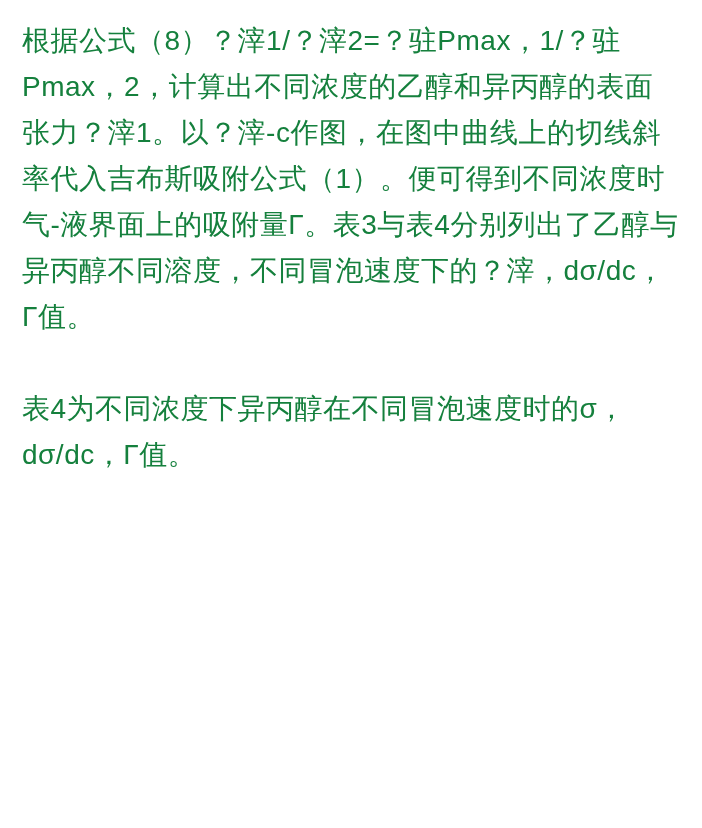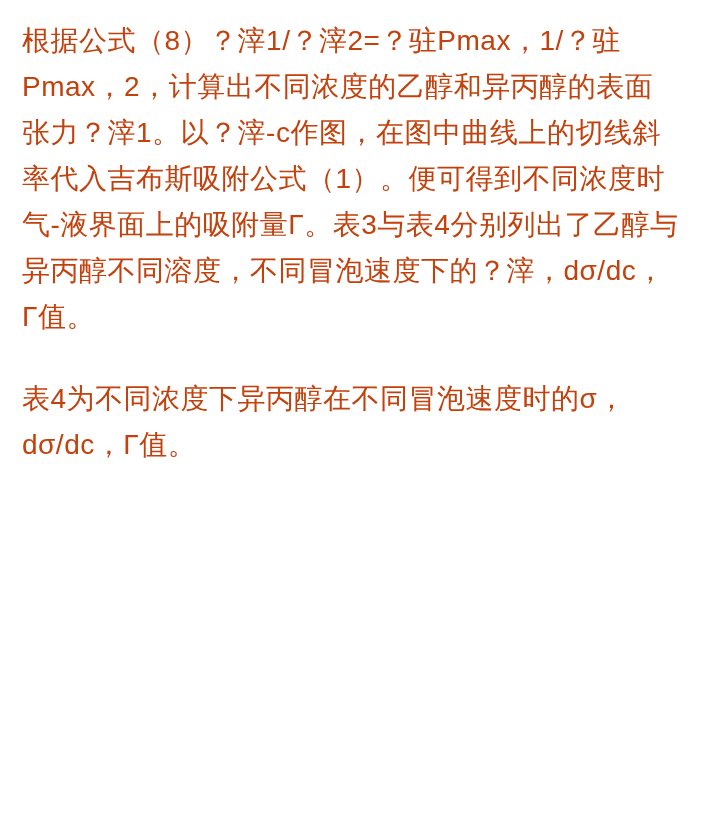--- a/index.html
+++ b/index.html
@@ -18,26 +18,26 @@
     box-sizing: border-box;
     width: 702px;
     height: 828px;
     padding: 18px 22px 10px 22px;
     background: #ffffff;
   }
   .para {
     font-size: 28px;
     line-height: 46px;
     letter-spacing: 0.5px;
-    color: #c2410c;
+    color: #15803d;
     text-align: left;
     word-break: break-word;
     margin: 0;
   }
-  .para.gap-1 { margin-top: 36px; }
+  .para.gap-1 { margin-top: 46px; }
   .para.gap-2 { margin-top: 46px; }
 </style>
 </head>
 <body>
 
 <div class="page">
   <p class="para">根据公式（8）？滓1/？滓2=？驻Pmax，1/？驻Pmax，2，计算出不同浓度的乙醇和异丙醇的表面张力？滓1。以？滓-c作图，在图中曲线上的切线斜率代入吉布斯吸附公式（1）。便可得到不同浓度时气-液界面上的吸附量Γ。表3与表4分别列出了乙醇与异丙醇不同溶度，不同冒泡速度下的？滓，dσ/dc，Γ值。</p>
   <p class="para gap-1">表4为不同浓度下异丙醇在不同冒泡速度时的σ，dσ/dc，Γ值。</p>
 </div>
 

